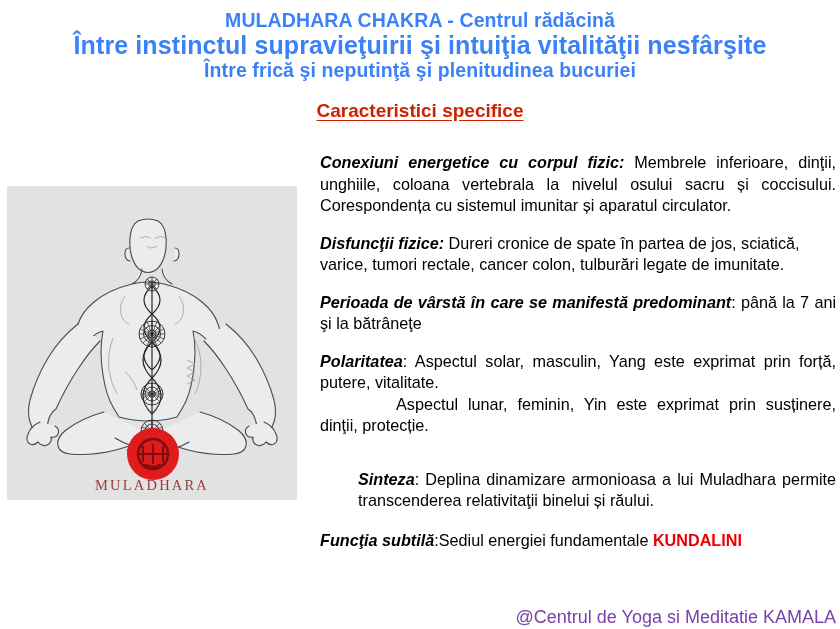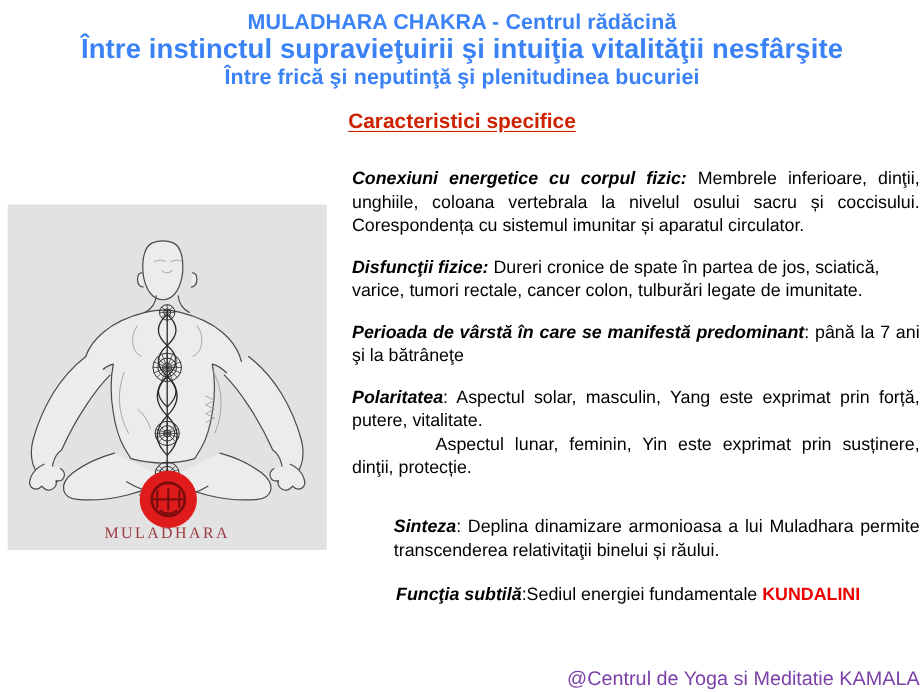--- a/index.html
+++ b/index.html
@@ -110,21 +110,21 @@
     text-align: justify;
     text-indent: 76px;
   }
   .kundalini {
     color: #EE0000;
     font-weight: bold;
   }
   .p-perioada { margin-bottom: 16px; }
   .p-polaritate { margin-bottom: 32px; }
   .p-sinteza { margin-bottom: 18px; margin-left: 38px; }
-  .p-functia { margin-bottom: 0; margin-left: 40px; }
+  .p-functia { margin-bottom: 0; }
 
   
   .footer {
     position: absolute;
     right: 4px;
     top: 607px;
     color: #7B41A8;
     font-size: 18px;
     text-align: right;
     white-space: nowrap;

